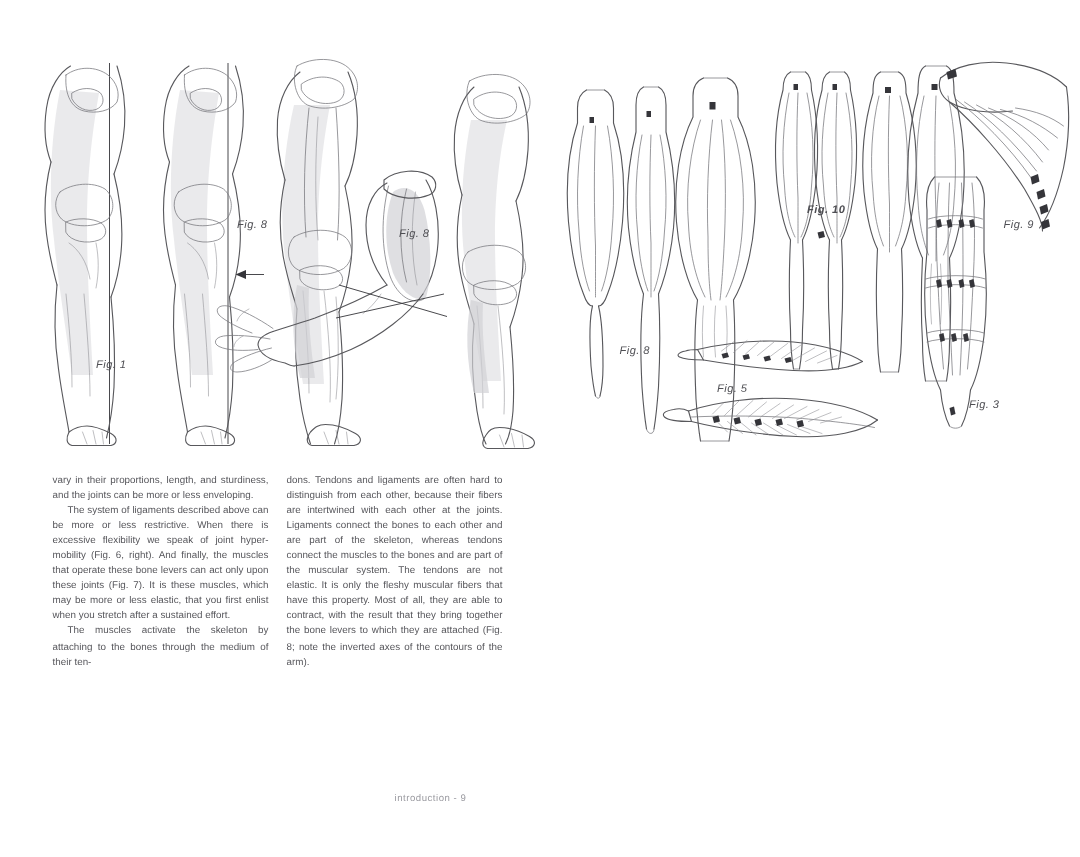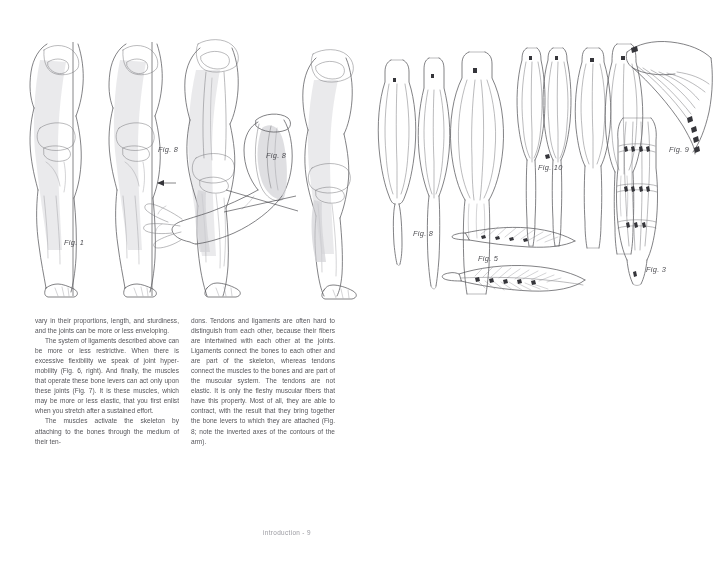--- a/index.html
+++ b/index.html
@@ -390,21 +390,21 @@
           <path class="dk" d="M277 223 L280 222 L281 227 L278 228 Z"></path>
 
           <path class="ln" d="M262 260 C263 270 265 278 268 284"></path>
           <path class="ln" d="M282 260 C281 270 279 278 276 284"></path>
           <path class="ln-thin" d="M268 284 C270 286 274 286 276 284"></path>
           <path class="dk" d="M268 272 L271 271 L272 276 L269 277 Z"></path>
         </g>
       </svg>
 
       <div class="figlabel" style="left:48px;top:229px;">Fig. 8</div>
-      <div class="figlabel" style="left:173px;top:163px;">Fig. 10</div>
+      <div class="figlabel" style="left:173px;top:135px;font-weight:bold;">Fig. 10</div>
       <div class="figlabel" style="left:113px;top:254px;">Fig. 5</div>
       <div class="figlabel" style="left:304px;top:145px;">Fig. 9</div>
       <div class="figlabel" style="left:281px;top:265px;">Fig. 3</div>
     </div>
 
   </div>
 
 </div>
 
 </body></html>

